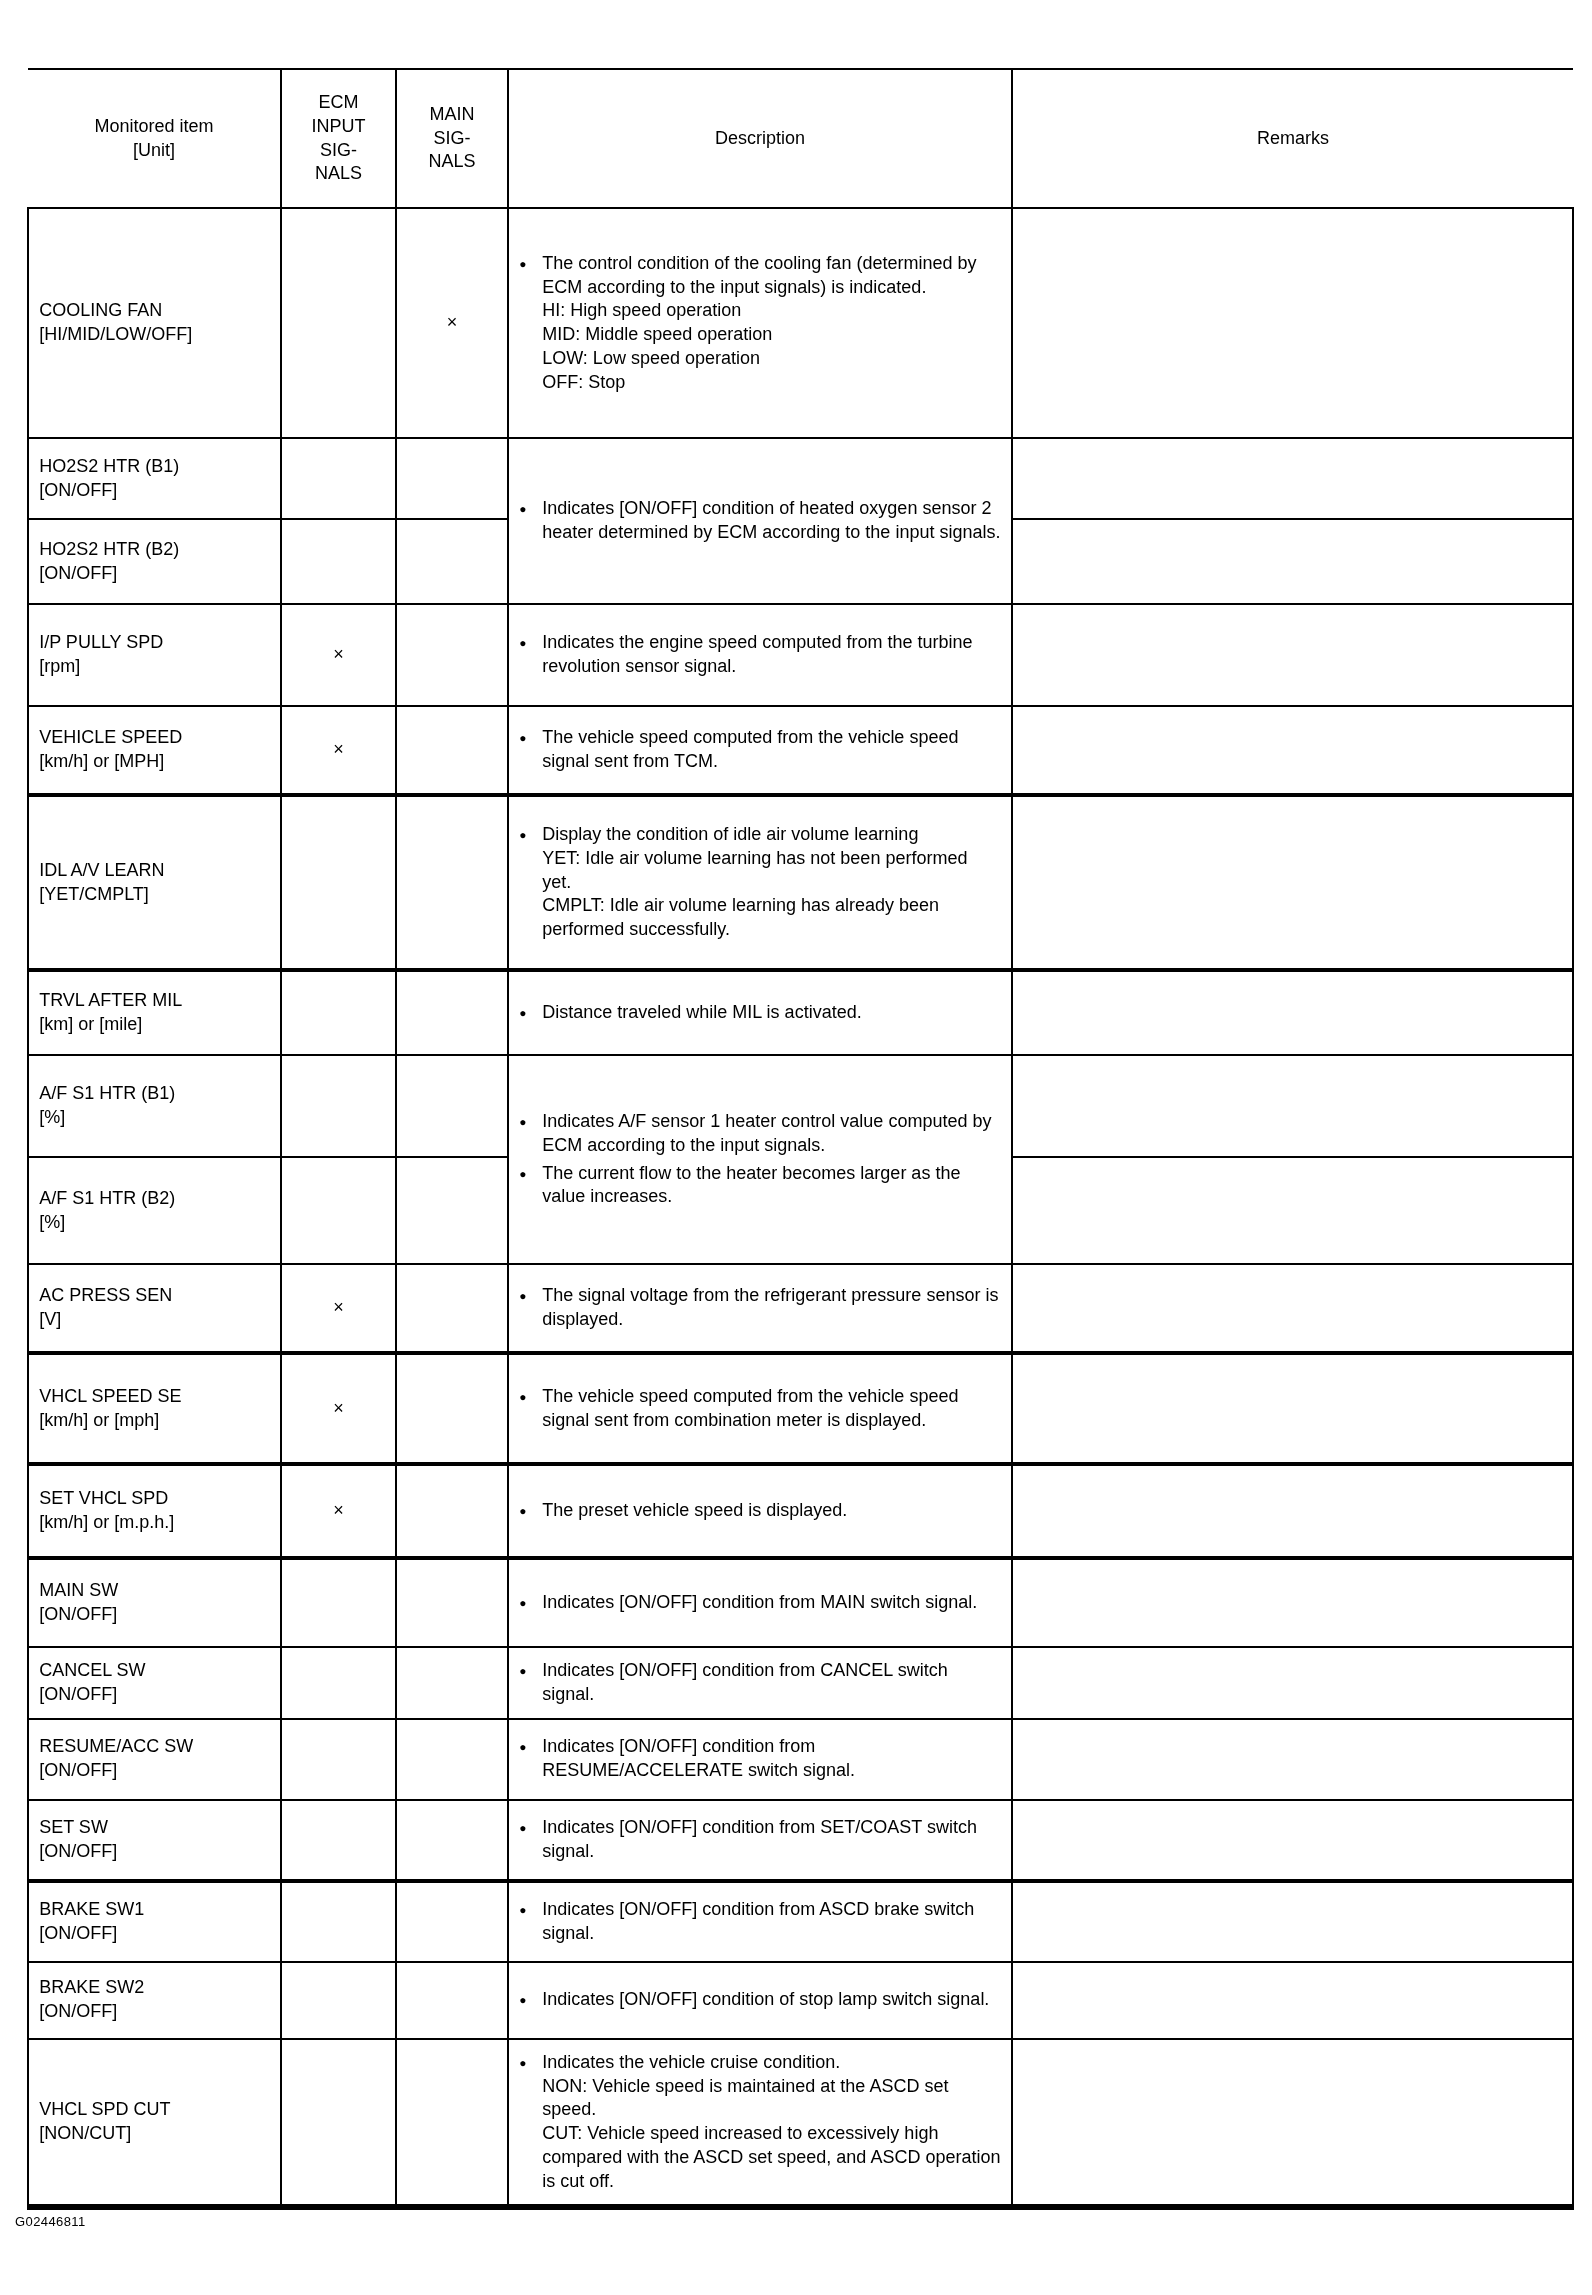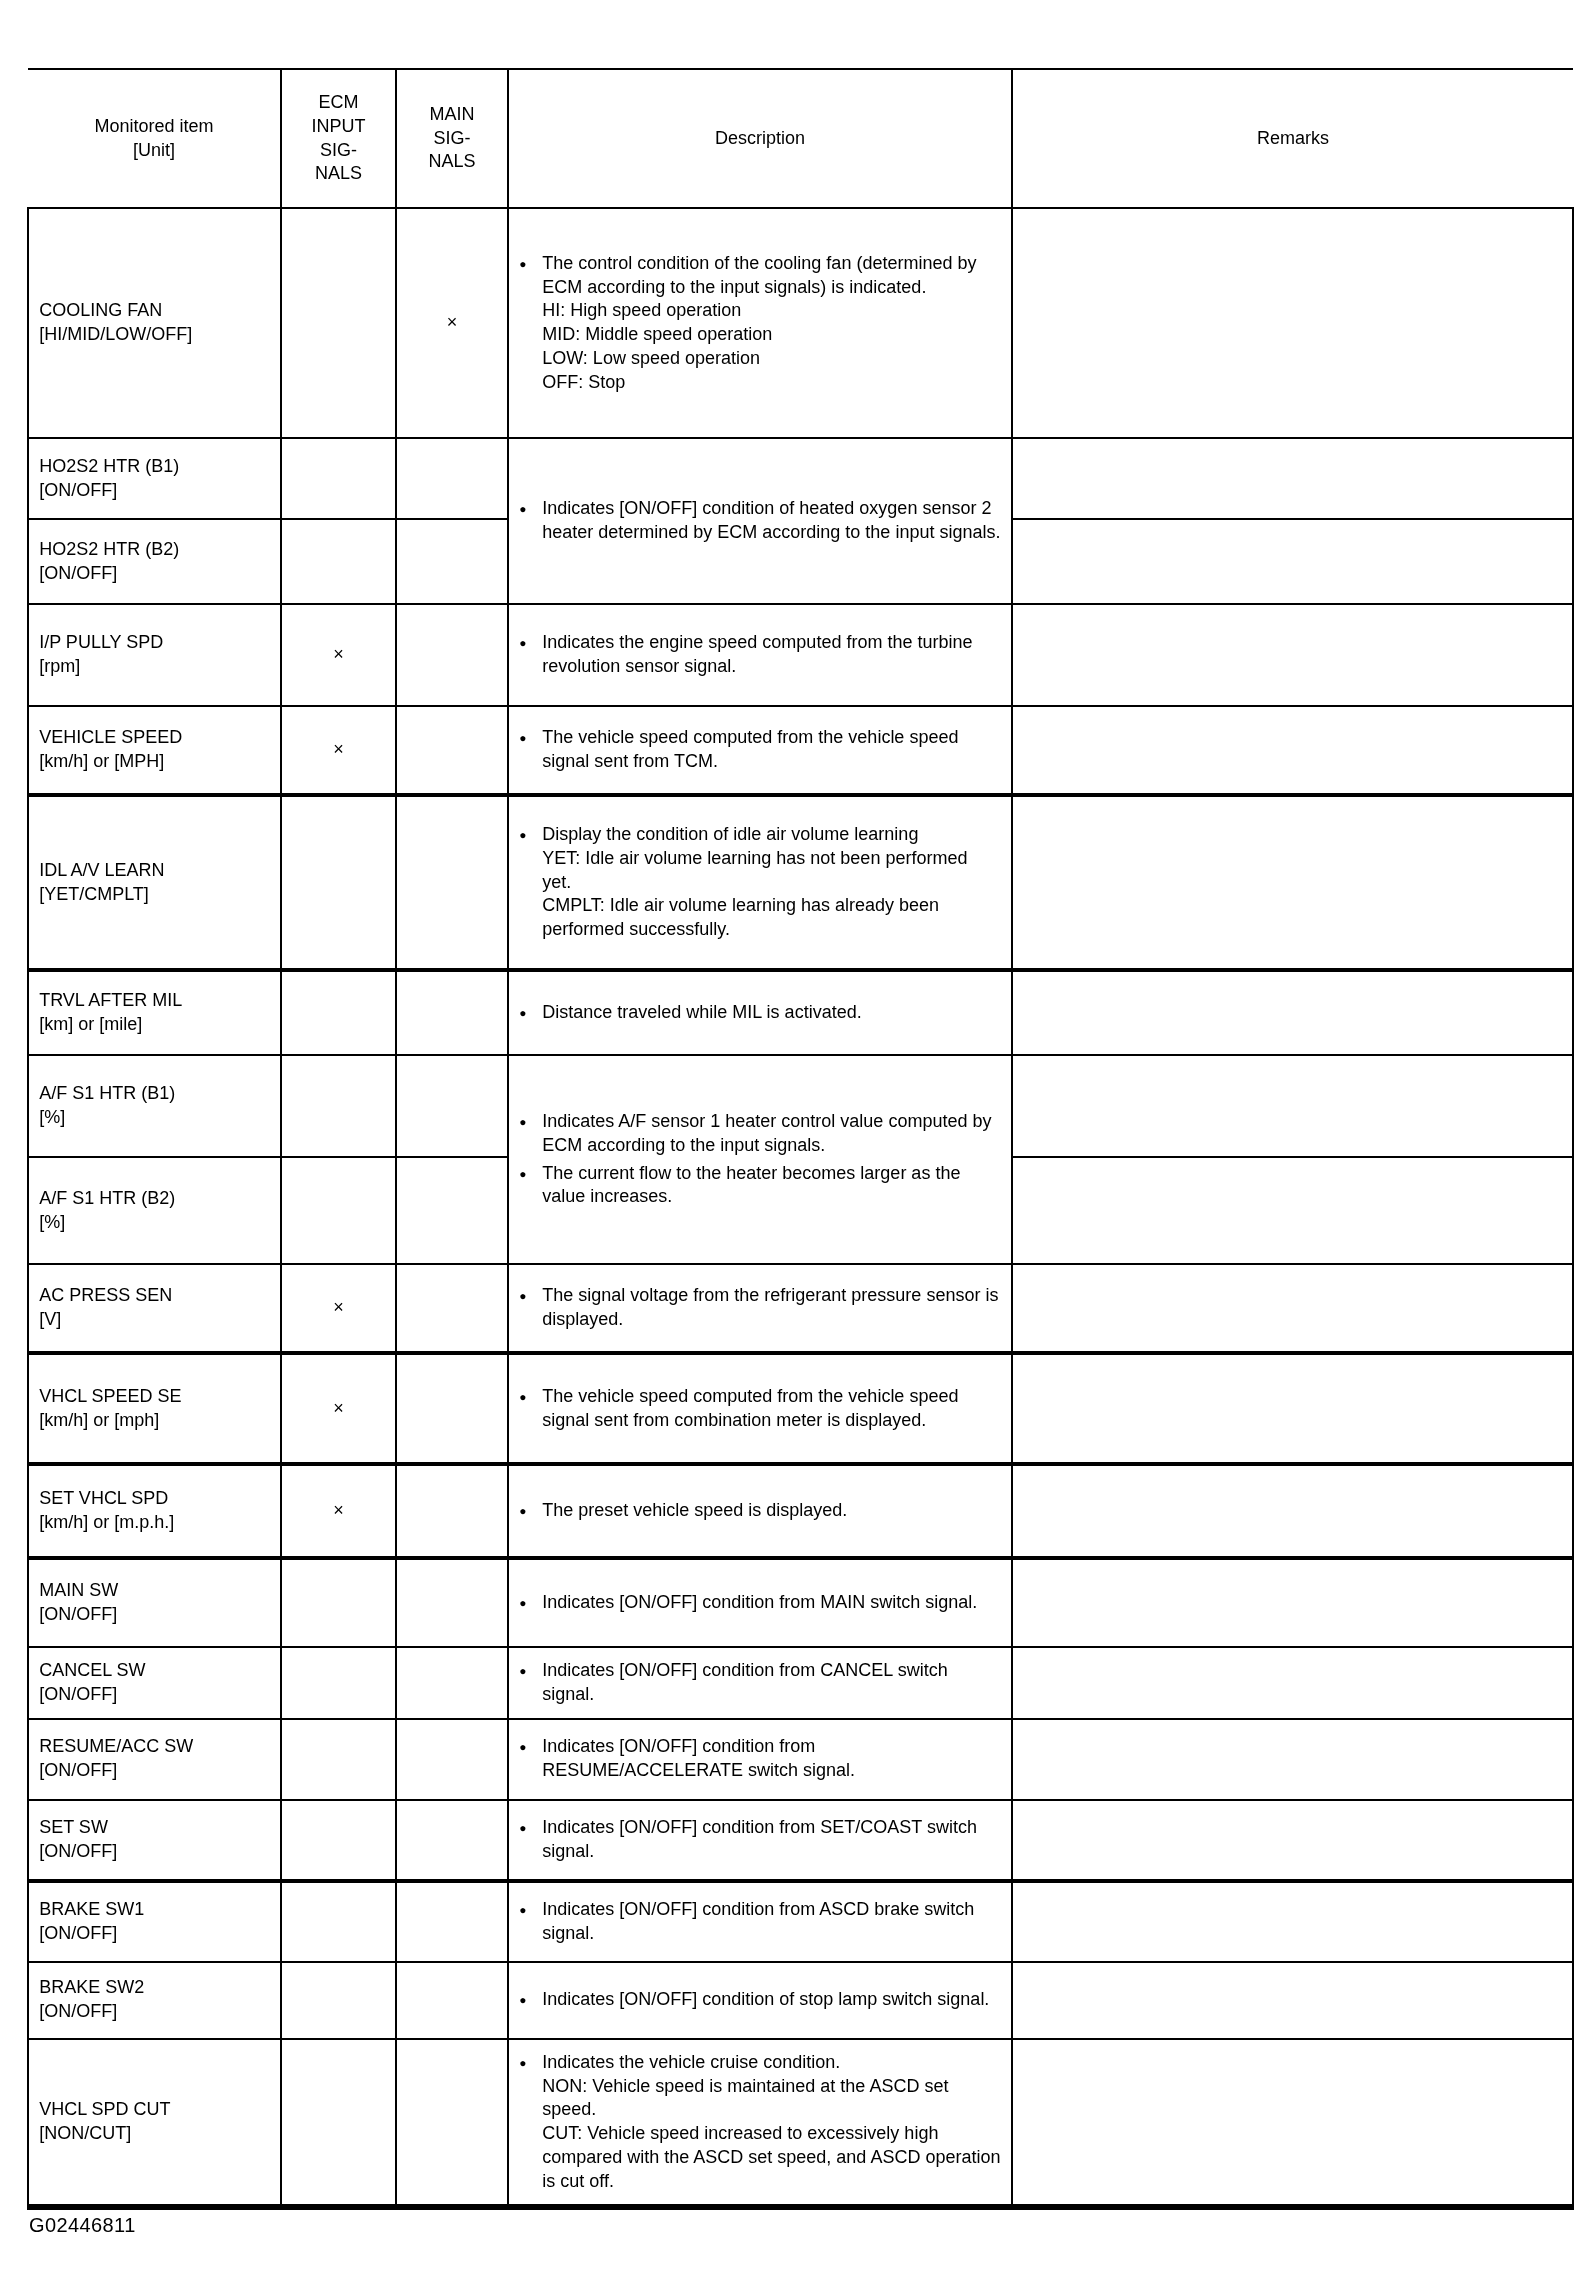--- a/index.html
+++ b/index.html
@@ -67,22 +67,22 @@
   tr.r11 { height:94px; }
   tr.r12 { height:89px;padding-left:36px; }
   tr.r13 { height:64px;  }
   tr.r14 { height:81px;border-radius:29px;  }
   tr.r15 { height:81px;  }
   tr.r16 { height:81px;  }
   tr.r17 { height:77px;margin-left:12px;  }
   tr.r18 { height:149px; }
 
   .figure-code {
-    position:absolute; left:29px; top:2214px;
-    font-size:20px; letter-spacing:0.4px;
+    position:absolute; left:15px; top:2214px;
+    font-size:13px; letter-spacing:0.4px;
   }
 </style>
 </head>
 <body>
 
 <div class="sheet">
 
   <table class="monitor">
     <colgroup>
       <col style="width:253px">

